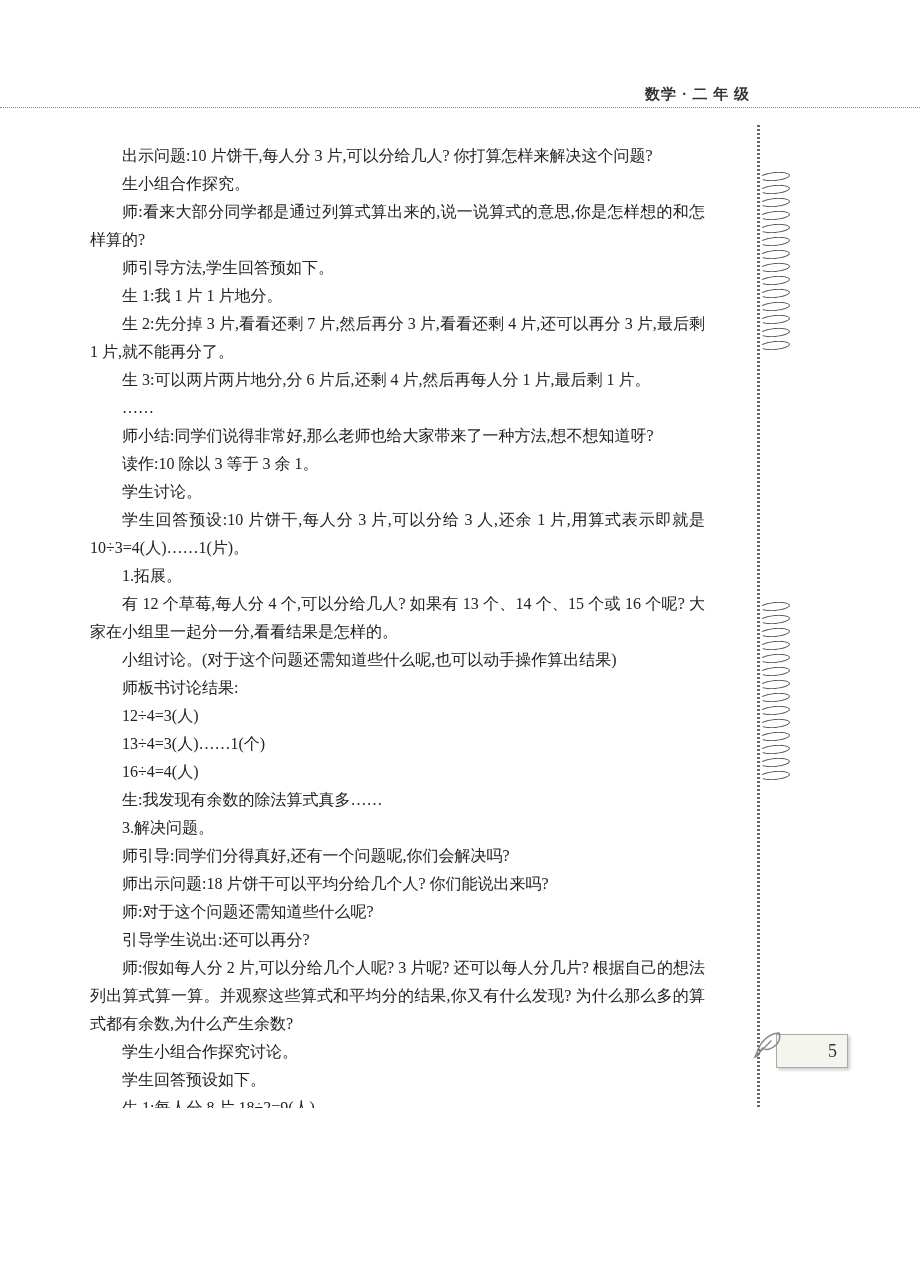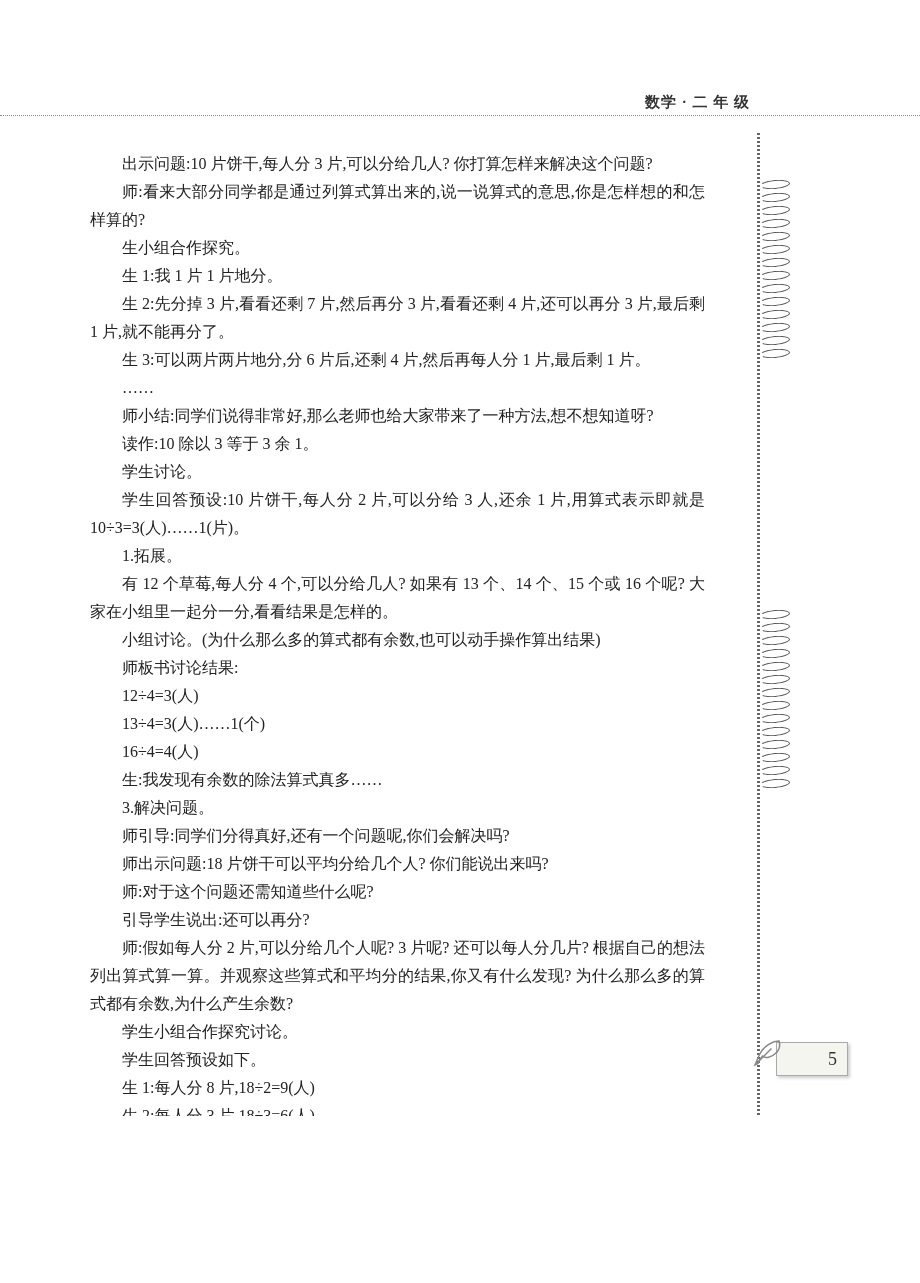--- a/index.html
+++ b/index.html
@@ -8,21 +8,20 @@
     font-family: "SimSun", "宋体", serif;
     background: #fff;
     width: 920px;
     position: relative;
   }
   .page {
     width: 920px;
     height: 1108px;
     position: relative;
     box-sizing: border-box;
-    margin-top: 8px;
   }
   .header {
     position: absolute;
     top: 85px;
     right: 170px;
     font-size: 15px;
     font-weight: bold;
     color: #333;
     letter-spacing: 1px;
   }
@@ -164,33 +163,34 @@
         <div class="ring"></div>
         <div class="ring"></div>
         <div class="ring"></div>
         <div class="ring"></div>
         <div class="ring"></div>
       </div>
     </div>
 
   <div class="content">
     <p class="indent">出示问题:10 片饼干,每人分 3 片,可以分给几人? 你打算怎样来解决这个问题?</p>
+    <p class="indent">生小组合作探究。</p>
     <p class="indent">师:看来大部分同学都是通过列算式算出来的,说一说算式的意思,你是怎样想的和怎样算的?</p>
-    <p class="indent">生小组合作探究。</p>
+    <p class="indent">师引导方法,学生回答预如下。</p>
     <p class="indent">生 1:我 1 片 1 片地分。</p>
     <p class="indent">生 2:先分掉 3 片,看看还剩 7 片,然后再分 3 片,看看还剩 4 片,还可以再分 3 片,最后剩 1 片,就不能再分了。</p>
     <p class="indent">生 3:可以两片两片地分,分 6 片后,还剩 4 片,然后再每人分 1 片,最后剩 1 片。</p>
     <p class="indent">……</p>
     <p class="indent">师小结:同学们说得非常好,那么老师也给大家带来了一种方法,想不想知道呀?</p>
     <p class="indent">读作:10 除以 3 等于 3 余 1。</p>
     <p class="indent">学生讨论。</p>
-    <p class="indent">学生回答预设:10 片饼干,每人分 2 片,可以分给 3 人,还余 1 片,用算式表示即就是 10÷3=3(人)……1(片)。</p>
+    <p class="indent">学生回答预设:10 片饼干,每人分 3 片,可以分给 3 人,还余 1 片,用算式表示即就是 10÷3=4(人)……1(片)。</p>
     <p class="indent">1.拓展。</p>
     <p class="indent">有 12 个草莓,每人分 4 个,可以分给几人? 如果有 13 个、14 个、15 个或 16 个呢? 大家在小组里一起分一分,看看结果是怎样的。</p>
-    <p class="indent">小组讨论。(为什么那么多的算式都有余数,也可以动手操作算出结果)</p>
+    <p class="indent">小组讨论。(对于这个问题还需知道些什么呢,也可以动手操作算出结果)</p>
     <p class="indent">师板书讨论结果:</p>
     <p class="indent">12÷4=3(人)</p>
     <p class="indent">13÷4=3(人)……1(个)</p>
     <p class="indent">16÷4=4(人)</p>
     <p class="indent">生:我发现有余数的除法算式真多……</p>
     <p class="indent">3.解决问题。</p>
     <p class="indent">师引导:同学们分得真好,还有一个问题呢,你们会解决吗?</p>
     <p class="indent">师出示问题:18 片饼干可以平均分给几个人? 你们能说出来吗?</p>
     <p class="indent">师:对于这个问题还需知道些什么呢?</p>
     <p class="indent">引导学生说出:还可以再分?</p>

